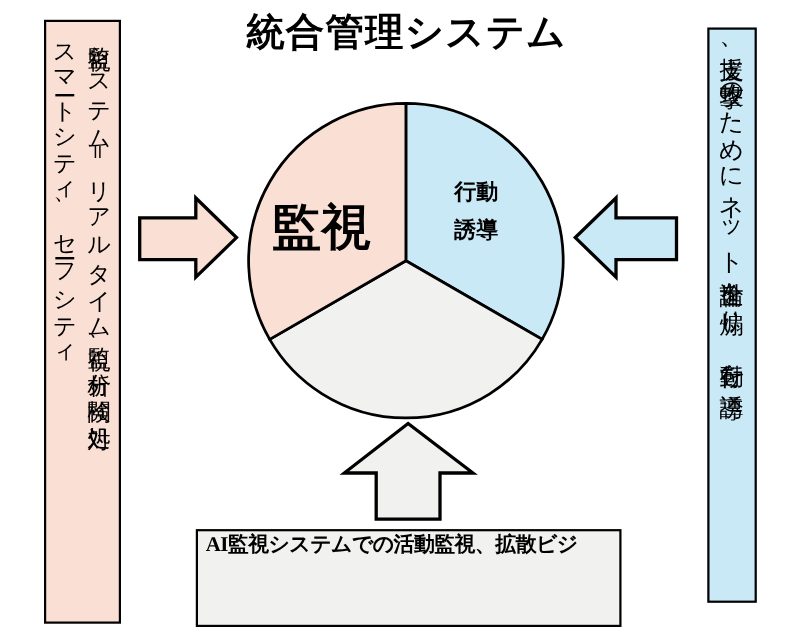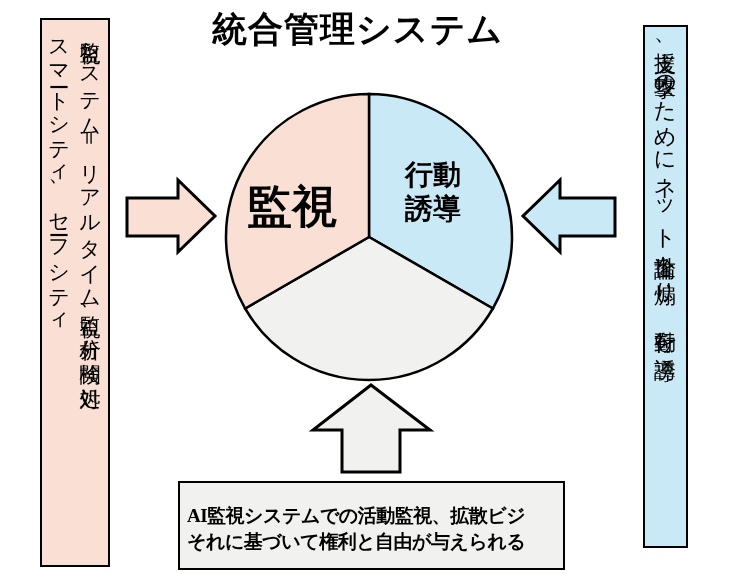--- a/index.html
+++ b/index.html
@@ -9,21 +9,21 @@
     height: 574px;
     background: #ffffff;
     overflow: hidden;
     font-family: "Liberation Serif", "DejaVu Serif", serif;
     color: #000;
   }
   .title {
     position: absolute;
     left: 212px; top: 6px; width: 315px;
     margin: 0;
-    text-align: left;
+    text-align: center;
     font-size: 35px;
     font-weight: bold;
     letter-spacing: 1px;
     white-space: nowrap;
   }
   .vbox {
     position: absolute;
     box-sizing: border-box;
     border: 2px solid #000;
   }
@@ -54,29 +54,29 @@
     position: absolute;
     left: 0; top: 0;
   }
   .pie-label {
     position: absolute;
     text-align: center;
     font-weight: bold;
     white-space: nowrap;
   }
   .label-surveillance { left: 237px; top: 177px; width: 110px; font-size: 45px; }
-  .label-guidance     { left: 383px; top: 158px; width: 100px; font-size: 28px; line-height: 34px; }
+  .label-guidance     { left: 383px; top: 158px; width: 100px; font-size: 20px; line-height: 34px; }
   .label-credit       { left: 244px; top: 294px; width: 252px; font-size: 24px; line-height: 29px; }
   .bottom-box {
     position: absolute;
     left: 178px; top: 481px; width: 387px; height: 89px;
     box-sizing: border-box;
     border: 2px solid #000;
     background: #F1F1F0;
-    padding: 20px 7px;
+    padding: 0 7px;
     font-size: 19px;
     font-weight: bold;
     line-height: 26px;
   }
   .bottom-box div { white-space: nowrap; letter-spacing: -0.5px; }
 </style>
 </head>
 <body>
 
 <div class="canvas">
@@ -108,16 +108,15 @@
   <div class="pie-label label-surveillance">監視</div>
 
   <div class="pie-label label-guidance">
     <div>行動</div>
     <div>誘導</div>
   </div>
 
 
   <div class="bottom-box">
     <div>AI監視システムでの活動監視、拡散ビジ</div>
-    <div>それに基づいて権利と自由が与えられる</div>
   </div>
 
 </div>
 
 </body></html>

